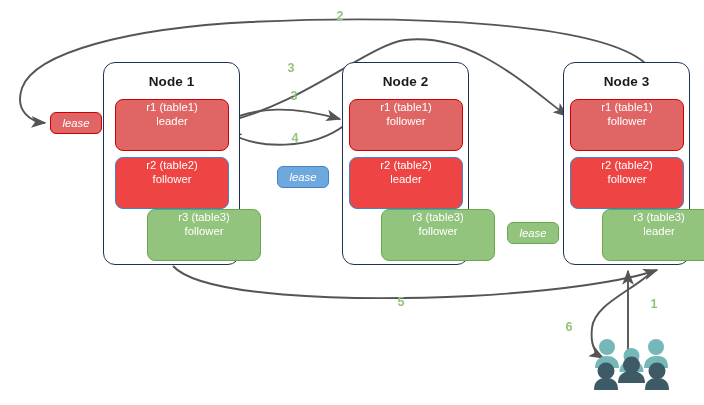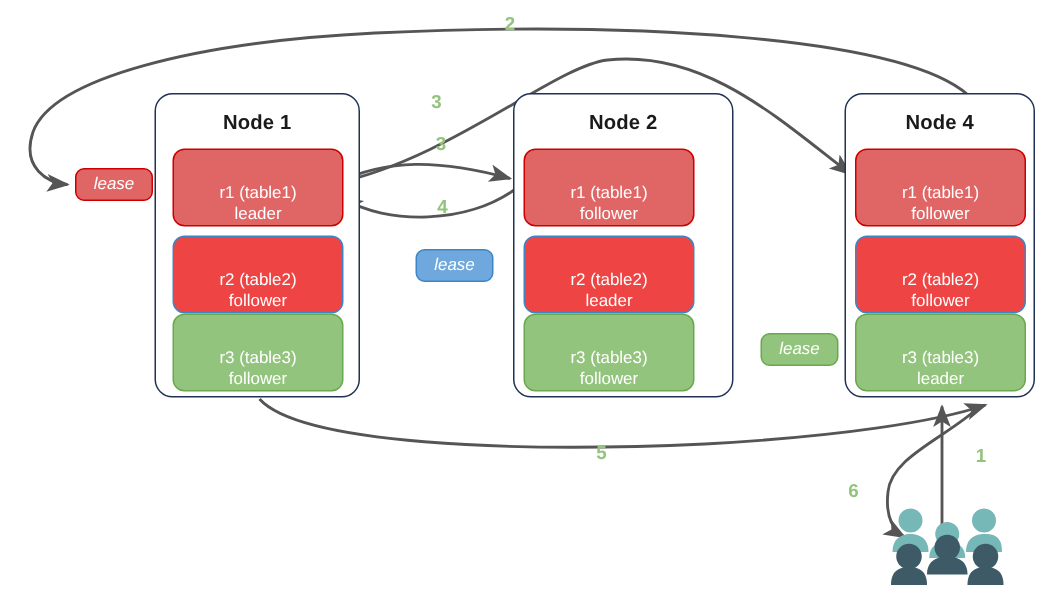--- a/index.html
+++ b/index.html
@@ -45,30 +45,30 @@
   }
   .replica {
     position: absolute;
     box-sizing: border-box;
     width: 114px;
     height: 52px;
     border-radius: 8px;
     display: flex;
     flex-direction: column;
     align-items: center;
-    justify-content: flex-end;
+    justify-content: flex-start;
     color: #ffffff;
     font-size: 11.3px;
     line-height: 14px;
     text-align: center;
   }
   .replica .l1, .replica .l2 { display: block; }
   .rep-red   { background: #e06666; border: 1.4px solid #cc0000; }
   .rep-blue  { background: #ef4444; border: 1.4px solid #3d85c6; }
-  .rep-green { background: #93c47d; border: 1.4px solid #6aa84f; }
+  .rep-green { background: #93c47d; border: 1.4px solid #6aa84f; margin-left: 32px; }
 
   .lease {
     position: absolute;
     box-sizing: border-box;
     border-radius: 6px;
     display: flex;
     align-items: center;
     justify-content: center;
     color: #ffffff;
     font-size: 11.3px;
@@ -127,38 +127,38 @@
     <div class="replica rep-blue" style="left:11px; top:94px;">
       <span class="l1">r2 (table2)</span>
       <span class="l2">follower</span>
     </div>
     <div class="replica rep-green" style="left:11px; top:146px;">
       <span class="l1">r3 (table3)</span>
       <span class="l2">follower</span>
     </div>
   </div>
 
-  <div class="node-box" style="left:342px; top:62px; width:147px; height:203px;">
+  <div class="node-box" style="left:342px; top:62px; width:127px; height:203px;">
     <div class="node-title">Node 2</div>
     <div class="replica rep-red" style="left:6px; top:36px;">
       <span class="l1">r1 (table1)</span>
       <span class="l2">follower</span>
     </div>
     <div class="replica rep-blue" style="left:6px; top:94px;">
       <span class="l1">r2 (table2)</span>
       <span class="l2">leader</span>
     </div>
     <div class="replica rep-green" style="left:6px; top:146px;">
       <span class="l1">r3 (table3)</span>
       <span class="l2">follower</span>
     </div>
   </div>
 
   <div class="node-box" style="left:563px; top:62px; width:127px; height:203px;">
-    <div class="node-title">Node 4</div>
+    <div class="node-title">Node 3</div>
     <div class="replica rep-red" style="left:6px; top:36px;">
       <span class="l1">r1 (table1)</span>
       <span class="l2">follower</span>
     </div>
     <div class="replica rep-blue" style="left:6px; top:94px;">
       <span class="l1">r2 (table2)</span>
       <span class="l2">follower</span>
     </div>
     <div class="replica rep-green" style="left:6px; top:146px;">
       <span class="l1">r3 (table3)</span>

